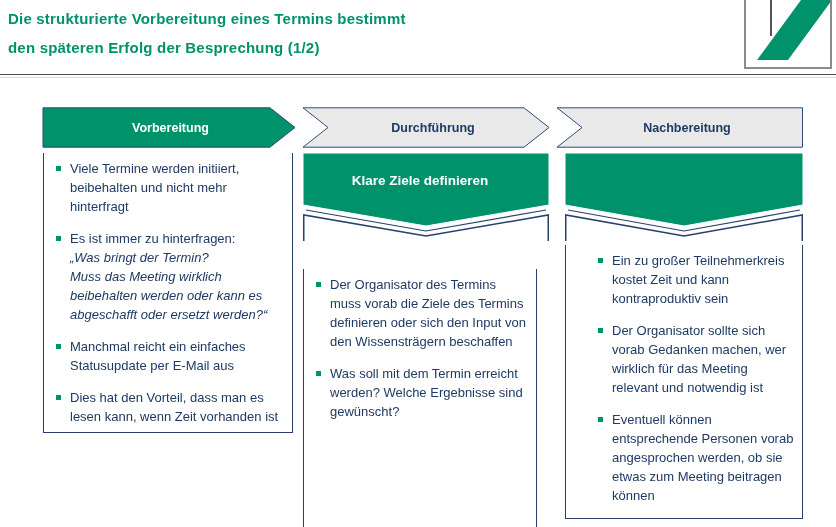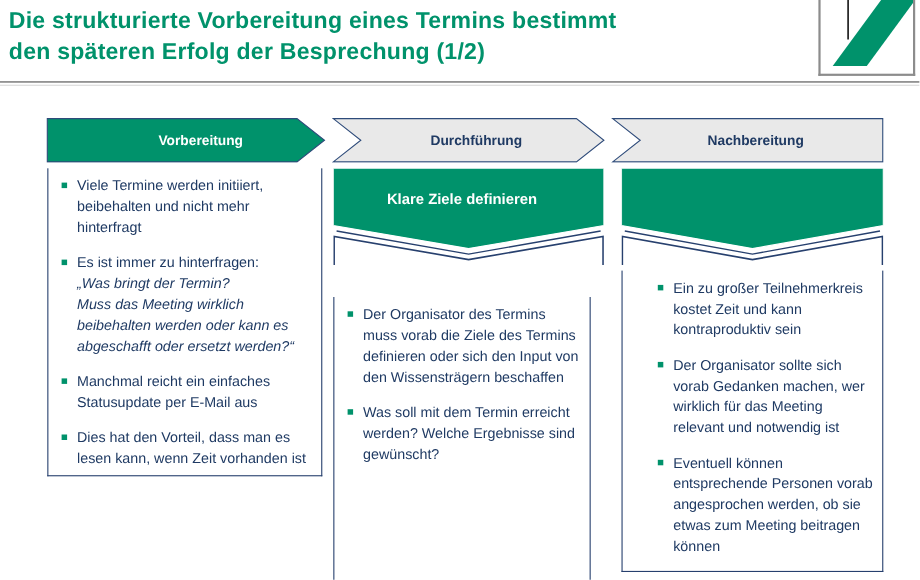--- a/index.html
+++ b/index.html
@@ -2,21 +2,21 @@
 <html><head>
 <meta charset="utf-8">
 <style>
   * { margin:0; padding:0; box-sizing:border-box; }
   html,body { width:836px; height:527px; background:#ffffff; overflow:hidden;
               font-family:"Liberation Sans", sans-serif; }
   .slide { position:relative; width:836px; height:527px; background:#fff; }
 
   
   .title { position:absolute; left:8px; top:4px; width:740px;
-           font-size:21px; font-weight:bold; color:#00926B; line-height:29px; letter-spacing:.2px; }
+           font-size:15px; font-weight:bold; color:#00926B; line-height:29px; letter-spacing:.2px; }
   .rule1 { position:absolute; left:0; top:74px; width:836px; height:0; border-top:1.6px solid #4d4d4d; }
   .rule2 { position:absolute; left:0; top:77px; width:836px; height:0; border-top:1px solid #d9d9d9; }
 
   
   .logo { position:absolute; left:744px; top:0; width:88px; height:69px;
           border-left:2px solid #8c8c8c; border-right:2px solid #8c8c8c; border-bottom:2px solid #8c8c8c;
           background:#fff; }
   .logo svg { display:block; }
 
   
@@ -61,21 +61,21 @@
   </div>
 
   <div class="rule1"></div>
   <div class="rule2"></div>
 
   <svg class="process-svg" width="836" height="41" viewBox="0 0 836 41">
     <polygon points="43,0.8 270,0.8 295,20.5 270,40.2 43,40.2" fill="#00926B" stroke="#2E4B7A" stroke-width="1"></polygon>
     <polygon points="303,0.8 524,0.8 549,20.5 524,40.2 303,40.2 328,20.5" fill="#E9E9E9" stroke="#2E4B7A" stroke-width="1"></polygon>
     <polygon points="557,0.8 802.5,0.8 802.5,40.2 557,40.2 582,20.5" fill="#E9E9E9" stroke="#2E4B7A" stroke-width="1"></polygon>
   </svg>
-  <div class="step-label active" style="left:43px;  width:240px;padding-left:39px;">Vorbereitung</div>
+  <div class="step-label active" style="left:31px;  width:240px;padding-left:39px;">Vorbereitung</div>
   <div class="step-label inactive" style="left:330px; width:206px;">Durchführung</div>
   <div class="step-label inactive" style="left:584px; width:206px;">Nachbereitung</div>
 
   <div class="column" style="left:43px; width:250px;">
     <div class="content-box" style="height:280px;">
       <ul class="bullets">
         <li><span>Viele Termine werden initiiert, beibehalten und nicht mehr hinterfragt</span></li>
         <li><span>Es ist immer zu hinterfragen:</span><br>
             <span class="quote">„Was bringt der Termin?
 Muss das Meeting wirklich beibehalten werden oder kann es abgeschafft oder ersetzt werden?“</span></li>

